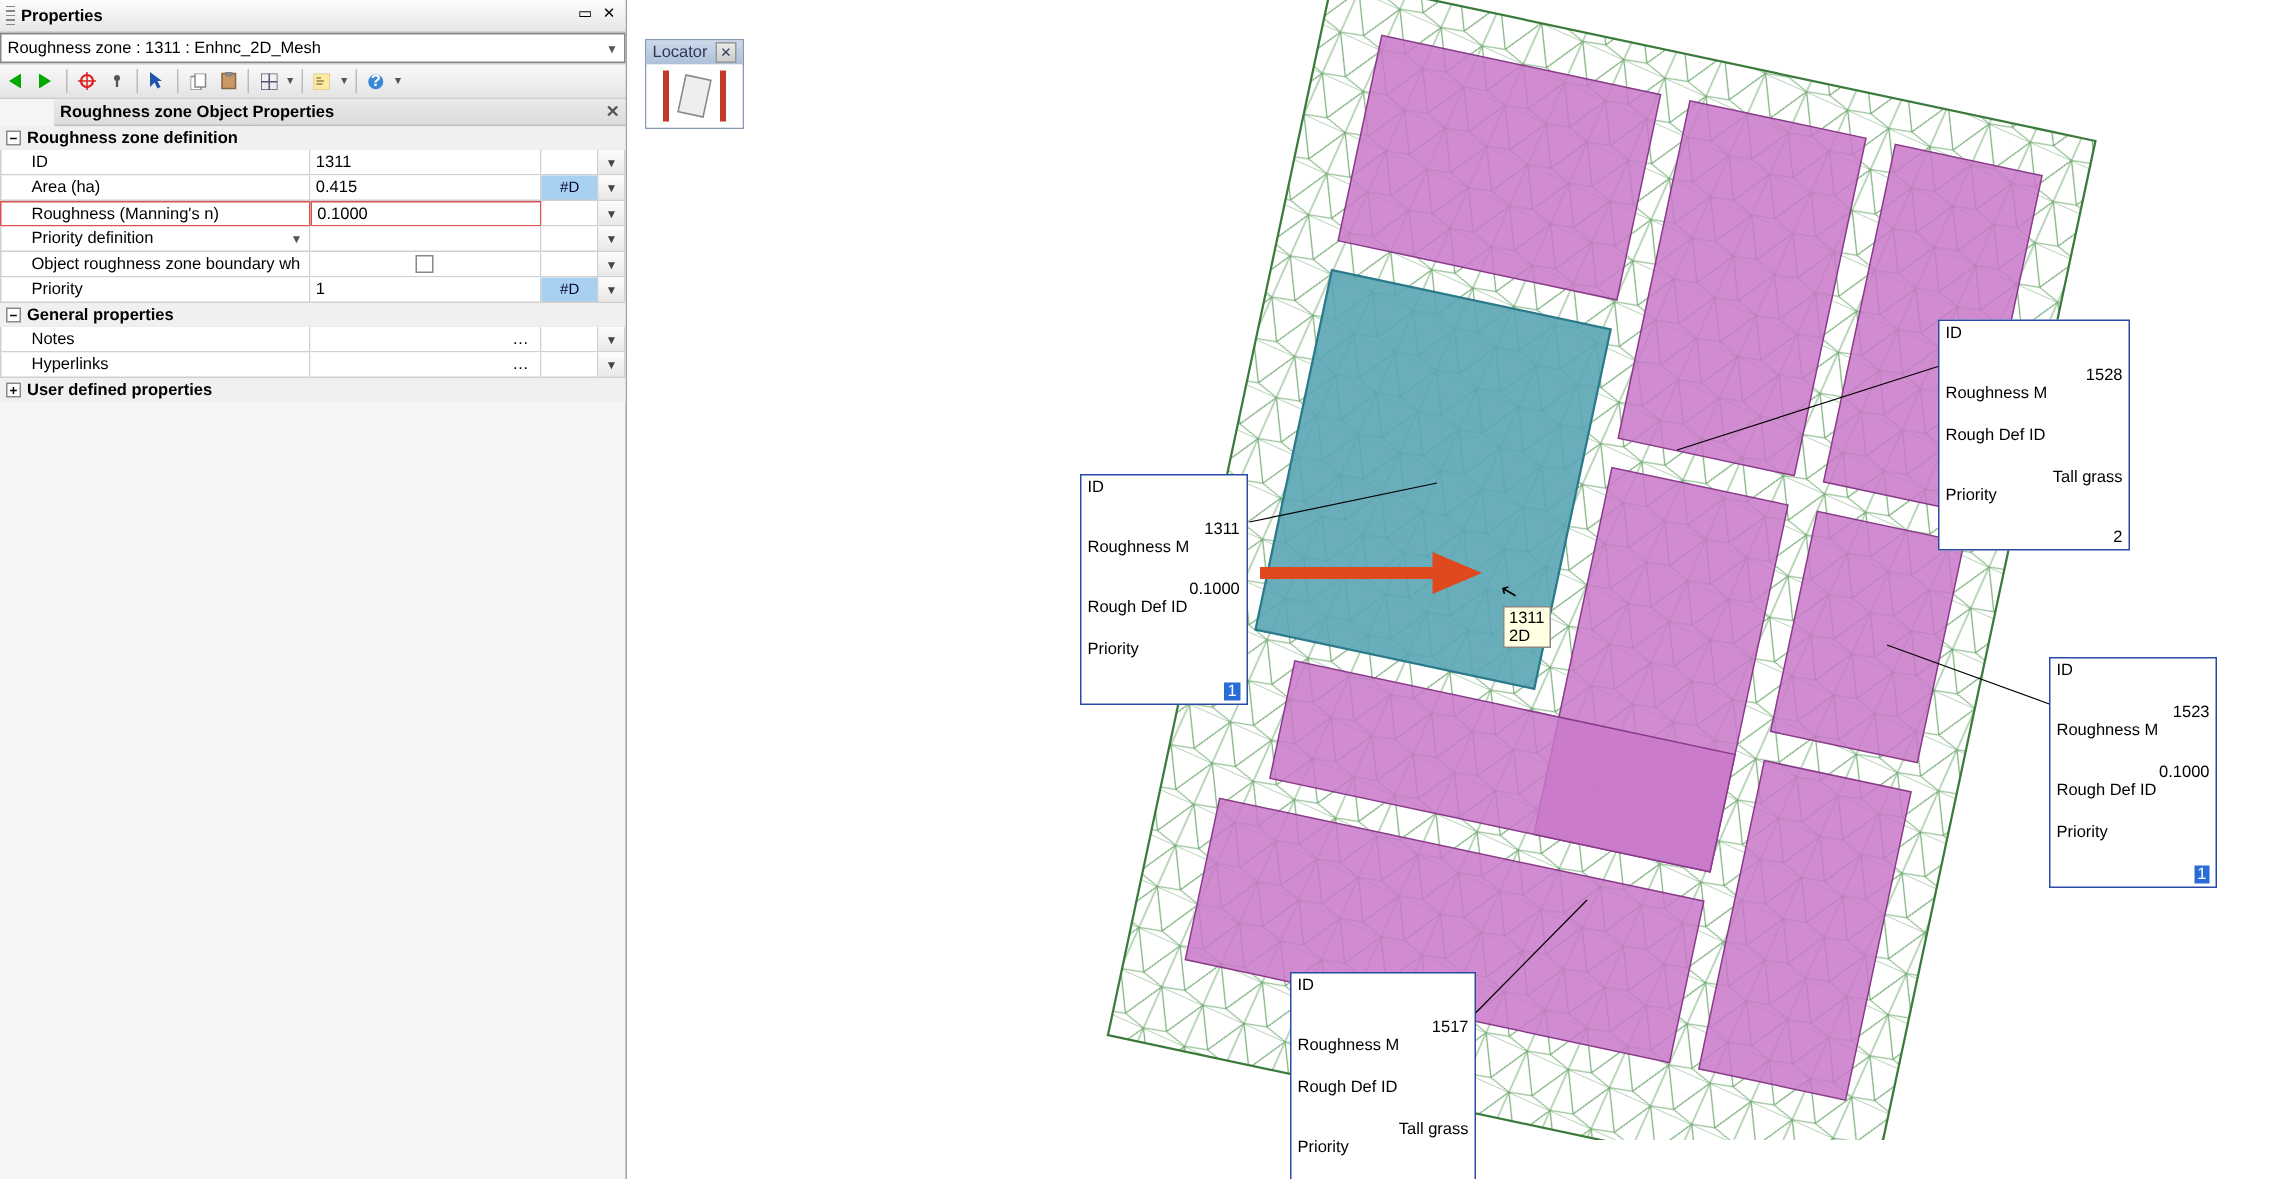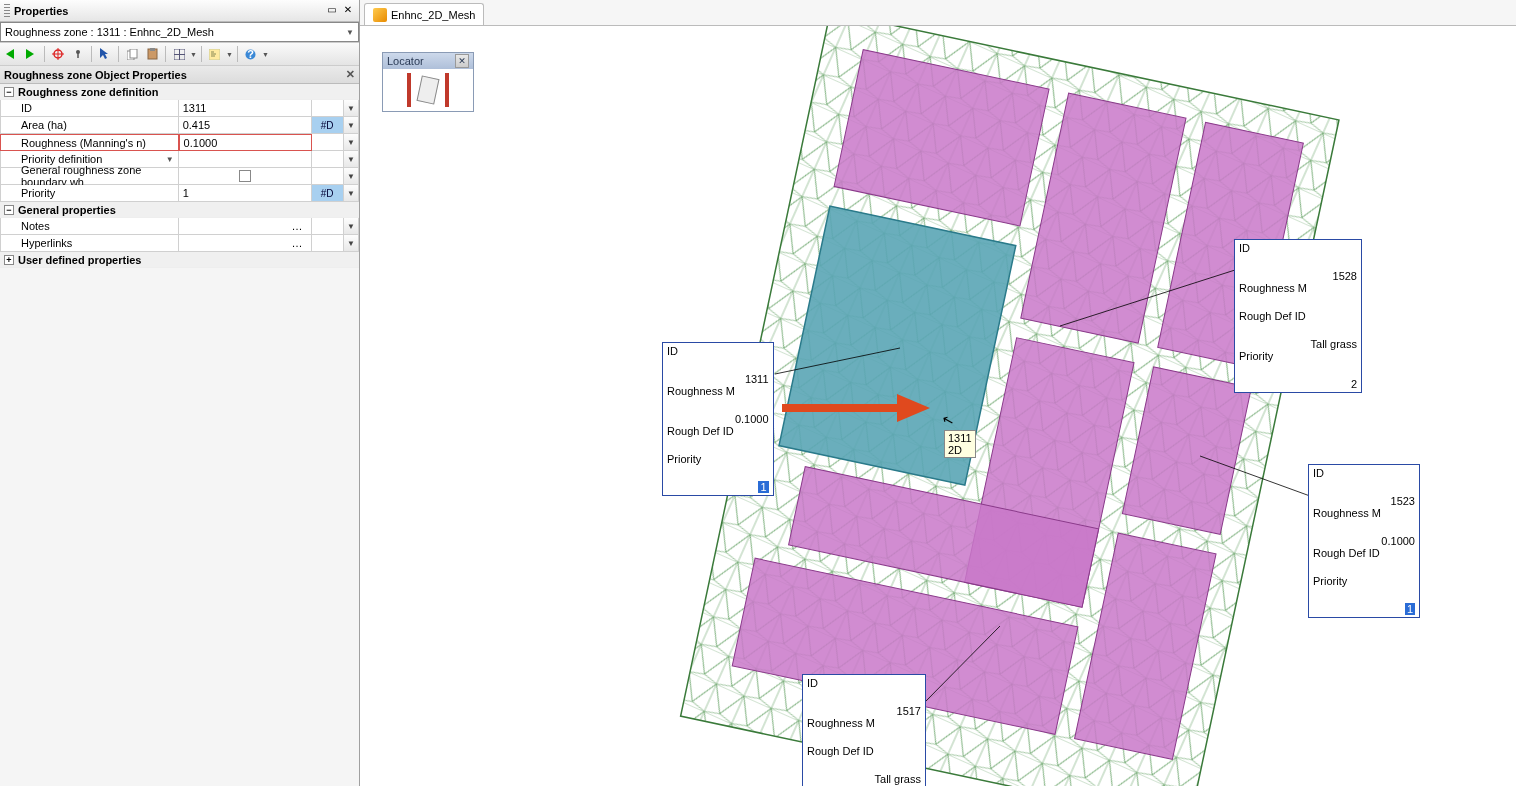--- a/index.html
+++ b/index.html
@@ -1,48 +1,48 @@
 <!DOCTYPE html>
 <html><head>
 <meta charset="utf-8">
 <style>
 * { box-sizing: border-box; margin: 0; padding: 0; font-family: 'Segoe UI', Tahoma, sans-serif; font-size: 11px; }
 body { display: flex; width: 1516px; height: 786px; background: #fff; overflow: hidden; }
-.panel-left { width: 360px; border-right: 1px solid #a0a0a0; display: flex; flex-direction: column; background: #f5f5f5; }
+.panel-left { width: 418px; border-right: 1px solid #a0a0a0; display: flex; flex-direction: column; background: #f5f5f5; }
 .panel-right { flex: 1; display: flex; flex-direction: column; background: #fff; position: relative; }
 .panel-title { display: flex; align-items: center; height: 22px; background: linear-gradient(#fdfdfd,#e6e6e6); border-bottom: 1px solid #bbb; padding: 0 4px; }
 .panel-title .dots { width:6px; height:14px; background:repeating-linear-gradient(#888 0 1px, transparent 1px 3px); margin-right:4px;}
 .panel-title .title { flex:1; font-weight:bold; }
 .panel-title .winbtn { width:14px; height:14px; margin-left:2px; text-align:center; line-height:12px; font-size:10px; cursor:pointer; }
 .combo-row { padding: 0; background:#f5f5f5; }
 .combo { width:100%; height:20px; border:1px solid #888; background:#fff; display:flex; align-items:center; padding:0 4px; cursor:pointer; }
 .combo .arr { margin-left:auto; font-size:8px; color:#555; }
 .toolbar { display:flex; align-items:center; height:24px; background:linear-gradient(#fafafa,#e4e4e4); border-top:1px solid #ccc; border-bottom:1px solid #ccc; padding:0 2px; gap:2px;}
 .toolbar .tbtn { width:18px; height:18px; display:flex; align-items:center; justify-content:center; cursor:pointer; border-radius:2px; }
 .toolbar .sep { width:1px; height:16px; background:#bbb; margin:0 2px;}
-.section-hdr { background:linear-gradient(#eaeaea,#dcdcdc); border-bottom:1px solid #bbb; font-weight:bold; padding:2px 4px; display:flex; align-items:center; }
+.section-hdr { background:linear-gradient(#eaeaea,#dcdcdc); border-bottom:1px solid #bbb; font-weight:bold; padding:2px 4px; display:flex; align-items:center;margin-left:36px; }
 .section-hdr .x { margin-left:auto; cursor:pointer; font-size:11px; color:#555;}
 .tree-row { display:flex; align-items:center; height:16px; padding-left:4px; background:#fff; border-bottom:1px solid #eee; }
 .tree-row.cat { font-weight:bold; background:#f0f0f0; }
 .tree-row .tgl { width:10px; height:10px; border:1px solid #888; text-align:center; line-height:8px; font-size:9px; margin-right:4px; cursor:pointer; background:#fff;}
 .prop-row { display:flex; align-items:stretch; height:17px; background:#fff; }
 .prop-row .lbl { width:208px; padding-left:20px; display:flex; align-items:center; border:1px solid #d0d0d0; border-top:none; }
 .prop-row .val { width:156px; border:1px solid #d0d0d0; border-top:none; border-left:none; display:flex; align-items:center; padding:0 4px; background:#fff; }
 .prop-row .flag { width:38px; border:1px solid #d0d0d0; border-top:none; border-left:none; display:flex; align-items:center; justify-content:center; background:#fff; }
 .prop-row .flag.d { background:#a8d0f0; color:#003; font-size:10px;}
 .prop-row .ddl { width:18px; border:1px solid #d0d0d0; border-top:none; border-left:none; display:flex; align-items:center; justify-content:center; font-size:8px; color:#444; cursor:pointer; background:linear-gradient(#fdfdfd,#e8e8e8); margin-left:auto;}
 .prop-row.highlight .lbl,.prop-row.highlight .val { border:1.5px solid #d9534f; }
 .prop-row .chk { width:12px; height:12px; border:1px solid #888; margin:auto; }
 .prop-row .dots { margin-left:auto; padding:0 4px; }
 
 .tab-bar { height:26px; display:flex; align-items:flex-end; background:#f6f6f6; border-bottom:1px solid #bbb; padding-left:4px;}
 .tab { height:22px; border:1px solid #bbb; border-bottom:none; border-radius:3px 3px 0 0; background:#fff; display:flex; align-items:center; padding:0 8px; gap:4px; cursor:pointer;}
 .tab .ic { width:14px; height:14px; background:linear-gradient(135deg,#ffcb4f,#e88b00); border-radius:2px;}
 .canvas { flex:1; position:relative; background:#fff; overflow:hidden; }
-.locator { position:absolute; left:22px; top:26px; width:92px; border:1px solid #8a9bb5; background:#eef2f7; }
+.locator { position:absolute; left:12px; top:26px; width:66px; border:1px solid #8a9bb5; background:#eef2f7; }
 .locator .hdr { height:16px; background:linear-gradient(#cdd9eb,#aebfd9); display:flex; align-items:center; padding:0 4px; font-size:10px; color:#2a3a55;}
 .locator .hdr .x { margin-left:auto; width:14px; height:14px; background:linear-gradient(#e8e8e8,#ccc); border:1px solid #999; text-align:center; line-height:12px; cursor:pointer; font-size:9px;}
 .locator .body { height:42px; display:flex; align-items:center; justify-content:center; background:#fff;}
 .locator .body .bar { width:4px; height:34px; background:#c0392b; margin:0 8px;}
 .locator .body .shape { width:18px; height:26px; border:1px solid #888; background:#eee; transform:rotate(12deg);}
 svg.mesh { position:absolute; left:0; top:0; }
 .callout { position:absolute; background:#fff; border:1px solid #2a4aa5; padding:2px 4px; font-size:11px; min-width:108px; }
 .callout .r { display:flex; }
 .callout .r .k { flex:0 0 auto; }
 .callout .r .v { margin-left:auto;margin-top:28px; }
@@ -168,21 +168,21 @@
   <div class="prop-row">
     <div class="lbl" style="display:flex">
         <span>Priority definition</span>
         <span style="margin-left:auto;font-size:8px;color:#555;padding-right:4px">▼</span>
       </div>
     <div class="val"></div>
     <div class="flag"></div>
     <div class="ddl">▼</div>
   </div>
   <div class="prop-row">
-    <div class="lbl">General roughness zone boundary wh</div>
+    <div class="lbl">Object roughness zone boundary wh</div>
     <div class="val">
         <span class="chk"></span>
       </div>
     <div class="flag"></div>
     <div class="ddl">▼</div>
   </div>
   <div class="prop-row">
     <div class="lbl">Priority</div>
     <div class="val">1</div>
     <div class="flag d">#D</div>
@@ -210,26 +210,20 @@
     <div class="ddl">▼</div>
   </div>
 
   <div class="tree-row cat">
     <span class="tgl">+</span>
     <span>User defined properties</span>
   </div>
 </div>
 
 <div class="panel-right">
-  <div class="tab-bar">
-    <div class="tab">
-      <span class="ic"></span>
-      <span>Enhnc_2D_Mesh</span>
-    </div>
-  </div>
   <div class="canvas">
 
     <div class="locator">
       <div class="hdr">
         <span>Locator</span>
         <span class="x">✕</span>
       </div>
       <div class="body">
         <span class="bar"></span>
         <span class="shape"></span>

